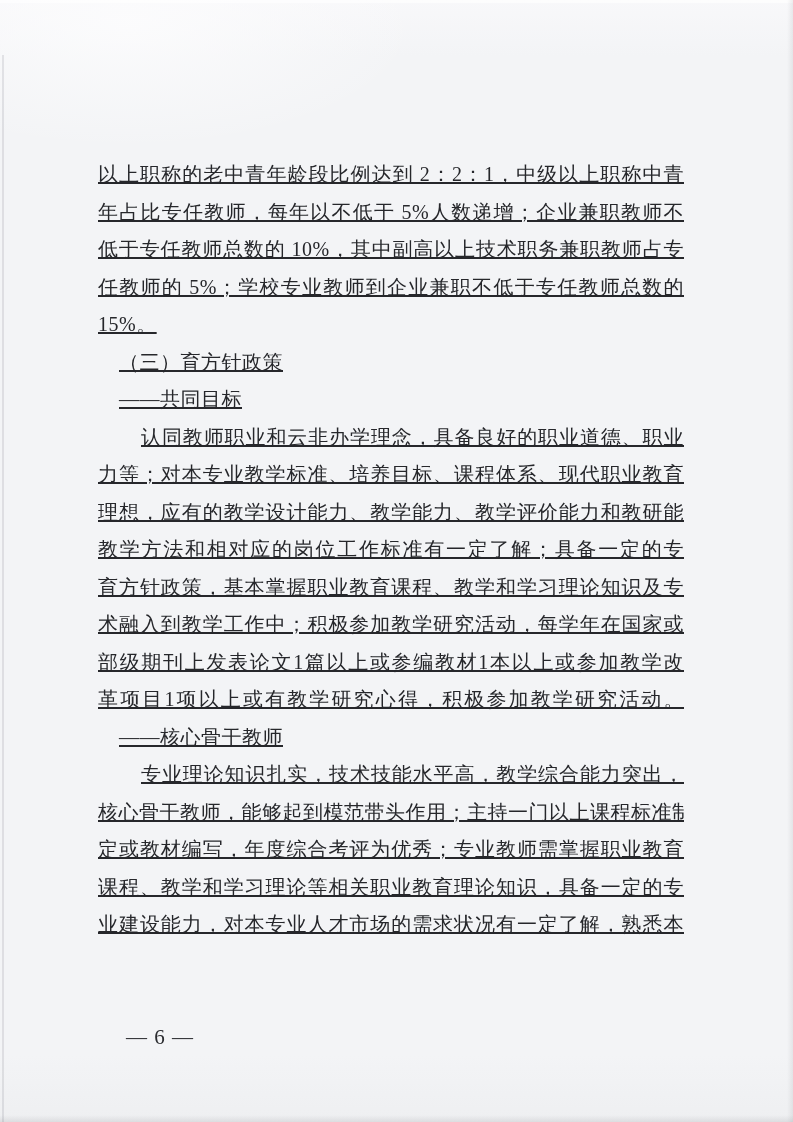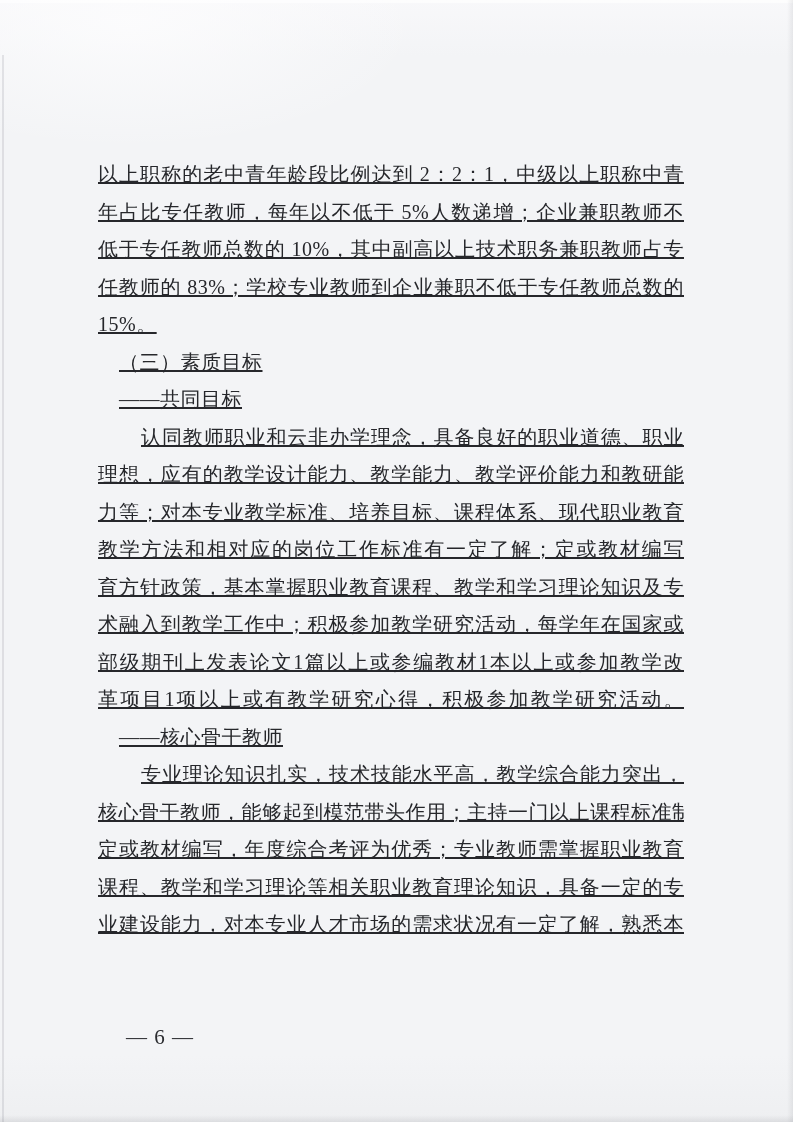--- a/index.html
+++ b/index.html
@@ -85,28 +85,28 @@
 <div class="scan">
   <div class="edge-top"></div>
   <div class="edge-left"></div>
   <div class="edge-right"></div>
   <div class="edge-bottom"></div>
 
   <div class="textblock">
     <div class="line">以上职称的老中青年龄段比例达到 2：2：1，中级以上职称中青</div>
     <div class="line">年占比专任教师，每年以不低于 5%人数递增；企业兼职教师不</div>
     <div class="line">低于专任教师总数的 10%，其中副高以上技术职务兼职教师占专</div>
-    <div class="line">任教师的 83%；学校专业教师到企业兼职不低于专任教师总数的</div>
+    <div class="line">任教师的 5%；学校专业教师到企业兼职不低于专任教师总数的</div>
     <div class="line short">15%。</div>
-    <div class="line h">（三）素质目标</div>
+    <div class="line h">（三）育方针政策</div>
     <div class="line h">——共同目标</div>
     <div class="line ind">认同教师职业和云非办学理念，具备良好的职业道德、职业</div>
+    <div class="line">力等；对本专业教学标准、培养目标、课程体系、现代职业教育</div>
     <div class="line">理想，应有的教学设计能力、教学能力、教学评价能力和教研能</div>
-    <div class="line">力等；对本专业教学标准、培养目标、课程体系、现代职业教育</div>
-    <div class="line">教学方法和相对应的岗位工作标准有一定了解；定或教材编写</div>
+    <div class="line">教学方法和相对应的岗位工作标准有一定了解；具备一定的专</div>
     <div class="line">育方针政策，基本掌握职业教育课程、教学和学习理论知识及专</div>
     <div class="line">术融入到教学工作中；积极参加教学研究活动，每学年在国家或</div>
     <div class="line">部级期刊上发表论文1篇以上或参编教材1本以上或参加教学改</div>
     <div class="line">革项目1项以上或有教学研究心得，积极参加教学研究活动。</div>
     <div class="line h">——核心骨干教师</div>
     <div class="line ind">专业理论知识扎实，技术技能水平高，教学综合能力突出，</div>
     <div class="line">核心骨干教师，能够起到模范带头作用；主持一门以上课程标准制</div>
     <div class="line">定或教材编写，年度综合考评为优秀；专业教师需掌握职业教育</div>
     <div class="line">课程、教学和学习理论等相关职业教育理论知识，具备一定的专</div>
     <div class="line">业建设能力，对本专业人才市场的需求状况有一定了解，熟悉本</div>

